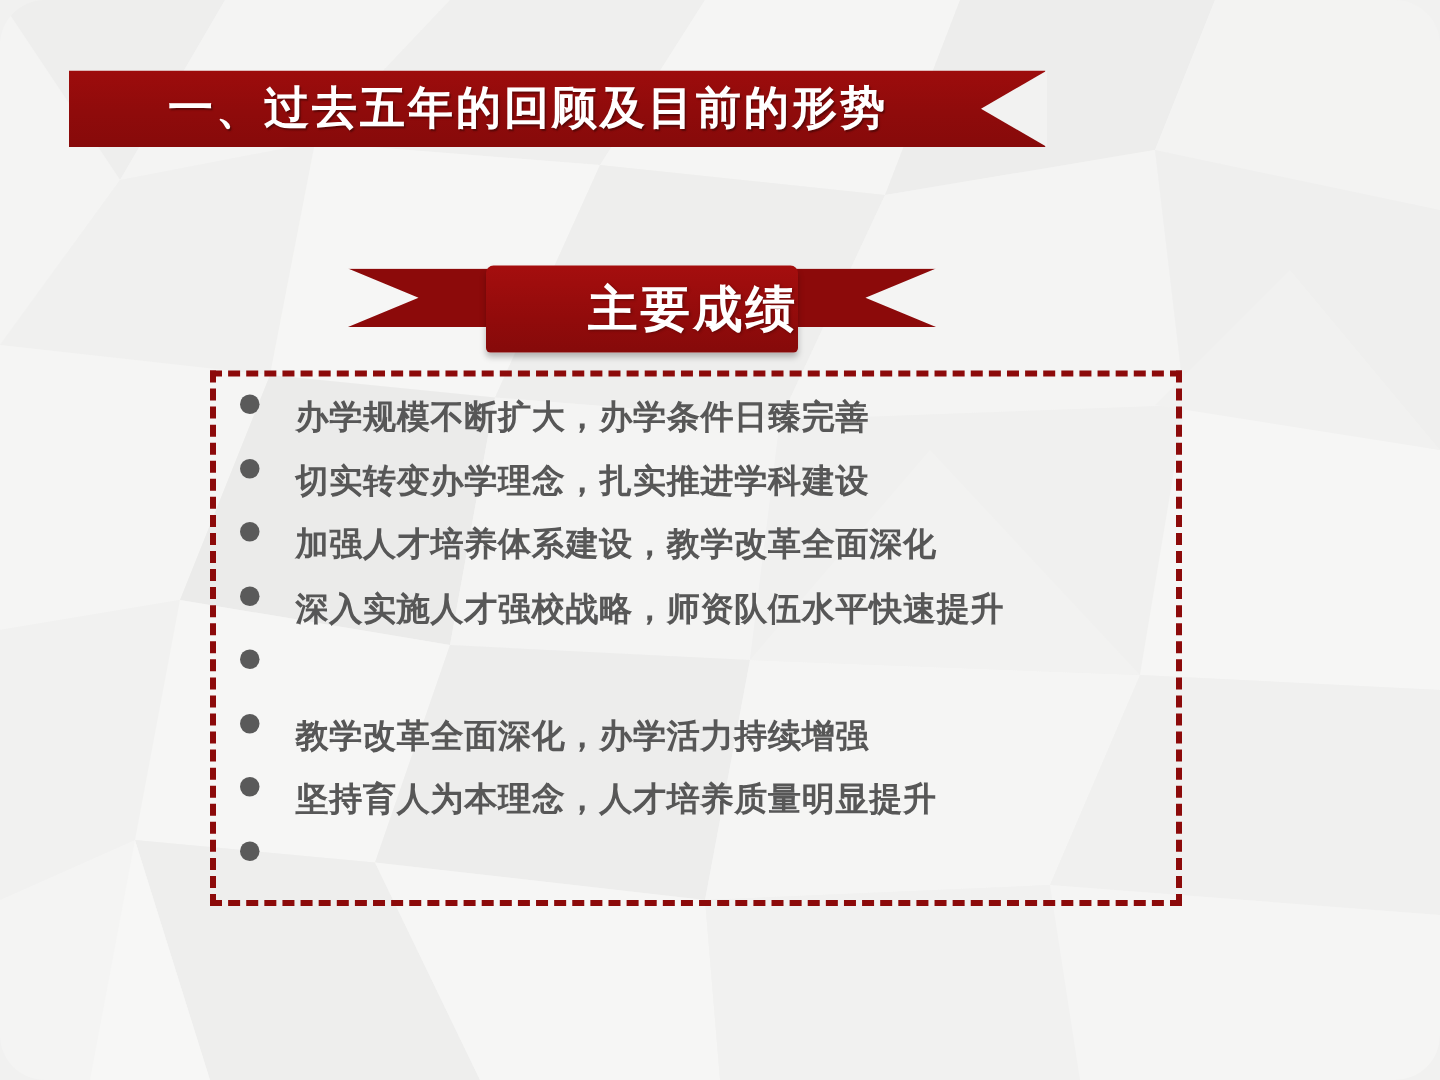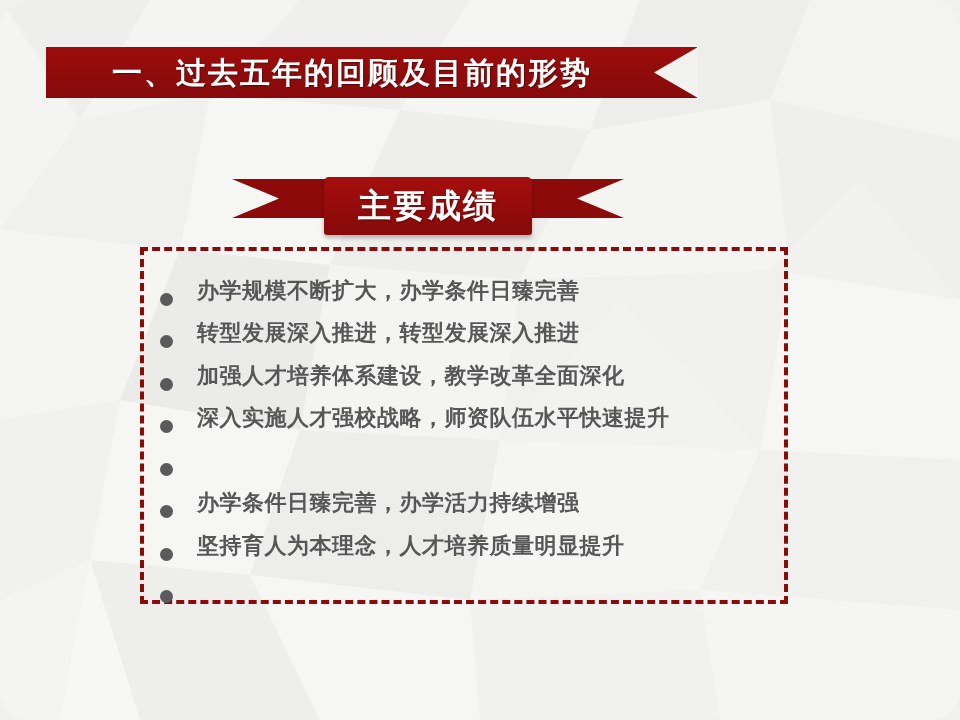--- a/index.html
+++ b/index.html
@@ -110,21 +110,21 @@
     border-radius: 5px 5px 3px 3px;
     box-shadow: 0 3px 4px rgba(0,0,0,0.26);
   }
   #ribbon .band-text {
     position: absolute;
     left: 92px;
     top: 0;
     width: 208px;
     height: 58px;
     line-height: 58px;
-    text-align: center;
+    text-align: right;
     color: #ffffff;
     font-size: 33px;
     font-weight: bold;
     letter-spacing: 2px;
     white-space: nowrap;
     text-shadow: 1px 1px 2px rgba(0,0,0,0.3);
   }
 
   
   #content-box {
@@ -144,21 +144,21 @@
     width: 100%;
     height: 100%;
     padding: 12px 0 0 0;
     margin: 0;
     box-sizing: border-box;
     list-style: none;
     z-index: 3;
   }
   #bullet-list .bullet-row {
     display: flex;
-    align-items: flex-end;
+    align-items: flex-start;
     height: 42.5px;
     padding-left: 16px;
   }
   #bullet-list .bullet-dot {
     flex: 0 0 auto;
     width: 13px;
     height: 13px;
     border-radius: 50%;
     background: #5a5a5a;
     margin-right: 24px;
@@ -229,40 +229,40 @@
   <div id="content-box">
     <ul id="bullet-list">
 
       <li class="bullet-row">
         <span class="bullet-dot"></span>
         <span class="bullet-text">办学规模不断扩大，办学条件日臻完善</span>
       </li>
 
       <li class="bullet-row">
         <span class="bullet-dot"></span>
-        <span class="bullet-text">转型发展深入推进，转型发展深入推进</span>
+        <span class="bullet-text">切实转变办学理念，扎实推进学科建设</span>
       </li>
 
       <li class="bullet-row">
         <span class="bullet-dot"></span>
         <span class="bullet-text">加强人才培养体系建设，教学改革全面深化</span>
       </li>
 
       <li class="bullet-row">
         <span class="bullet-dot"></span>
         <span class="bullet-text">深入实施人才强校战略，师资队伍水平快速提升</span>
       </li>
 
       <li class="bullet-row">
         <span class="bullet-dot"></span>
       </li>
 
       <li class="bullet-row">
         <span class="bullet-dot"></span>
-        <span class="bullet-text">办学条件日臻完善，办学活力持续增强</span>
+        <span class="bullet-text">教学改革全面深化，办学活力持续增强</span>
       </li>
 
       <li class="bullet-row">
         <span class="bullet-dot"></span>
         <span class="bullet-text">坚持育人为本理念，人才培养质量明显提升</span>
       </li>
 
       <li class="bullet-row">
         <span class="bullet-dot"></span>
       </li>

